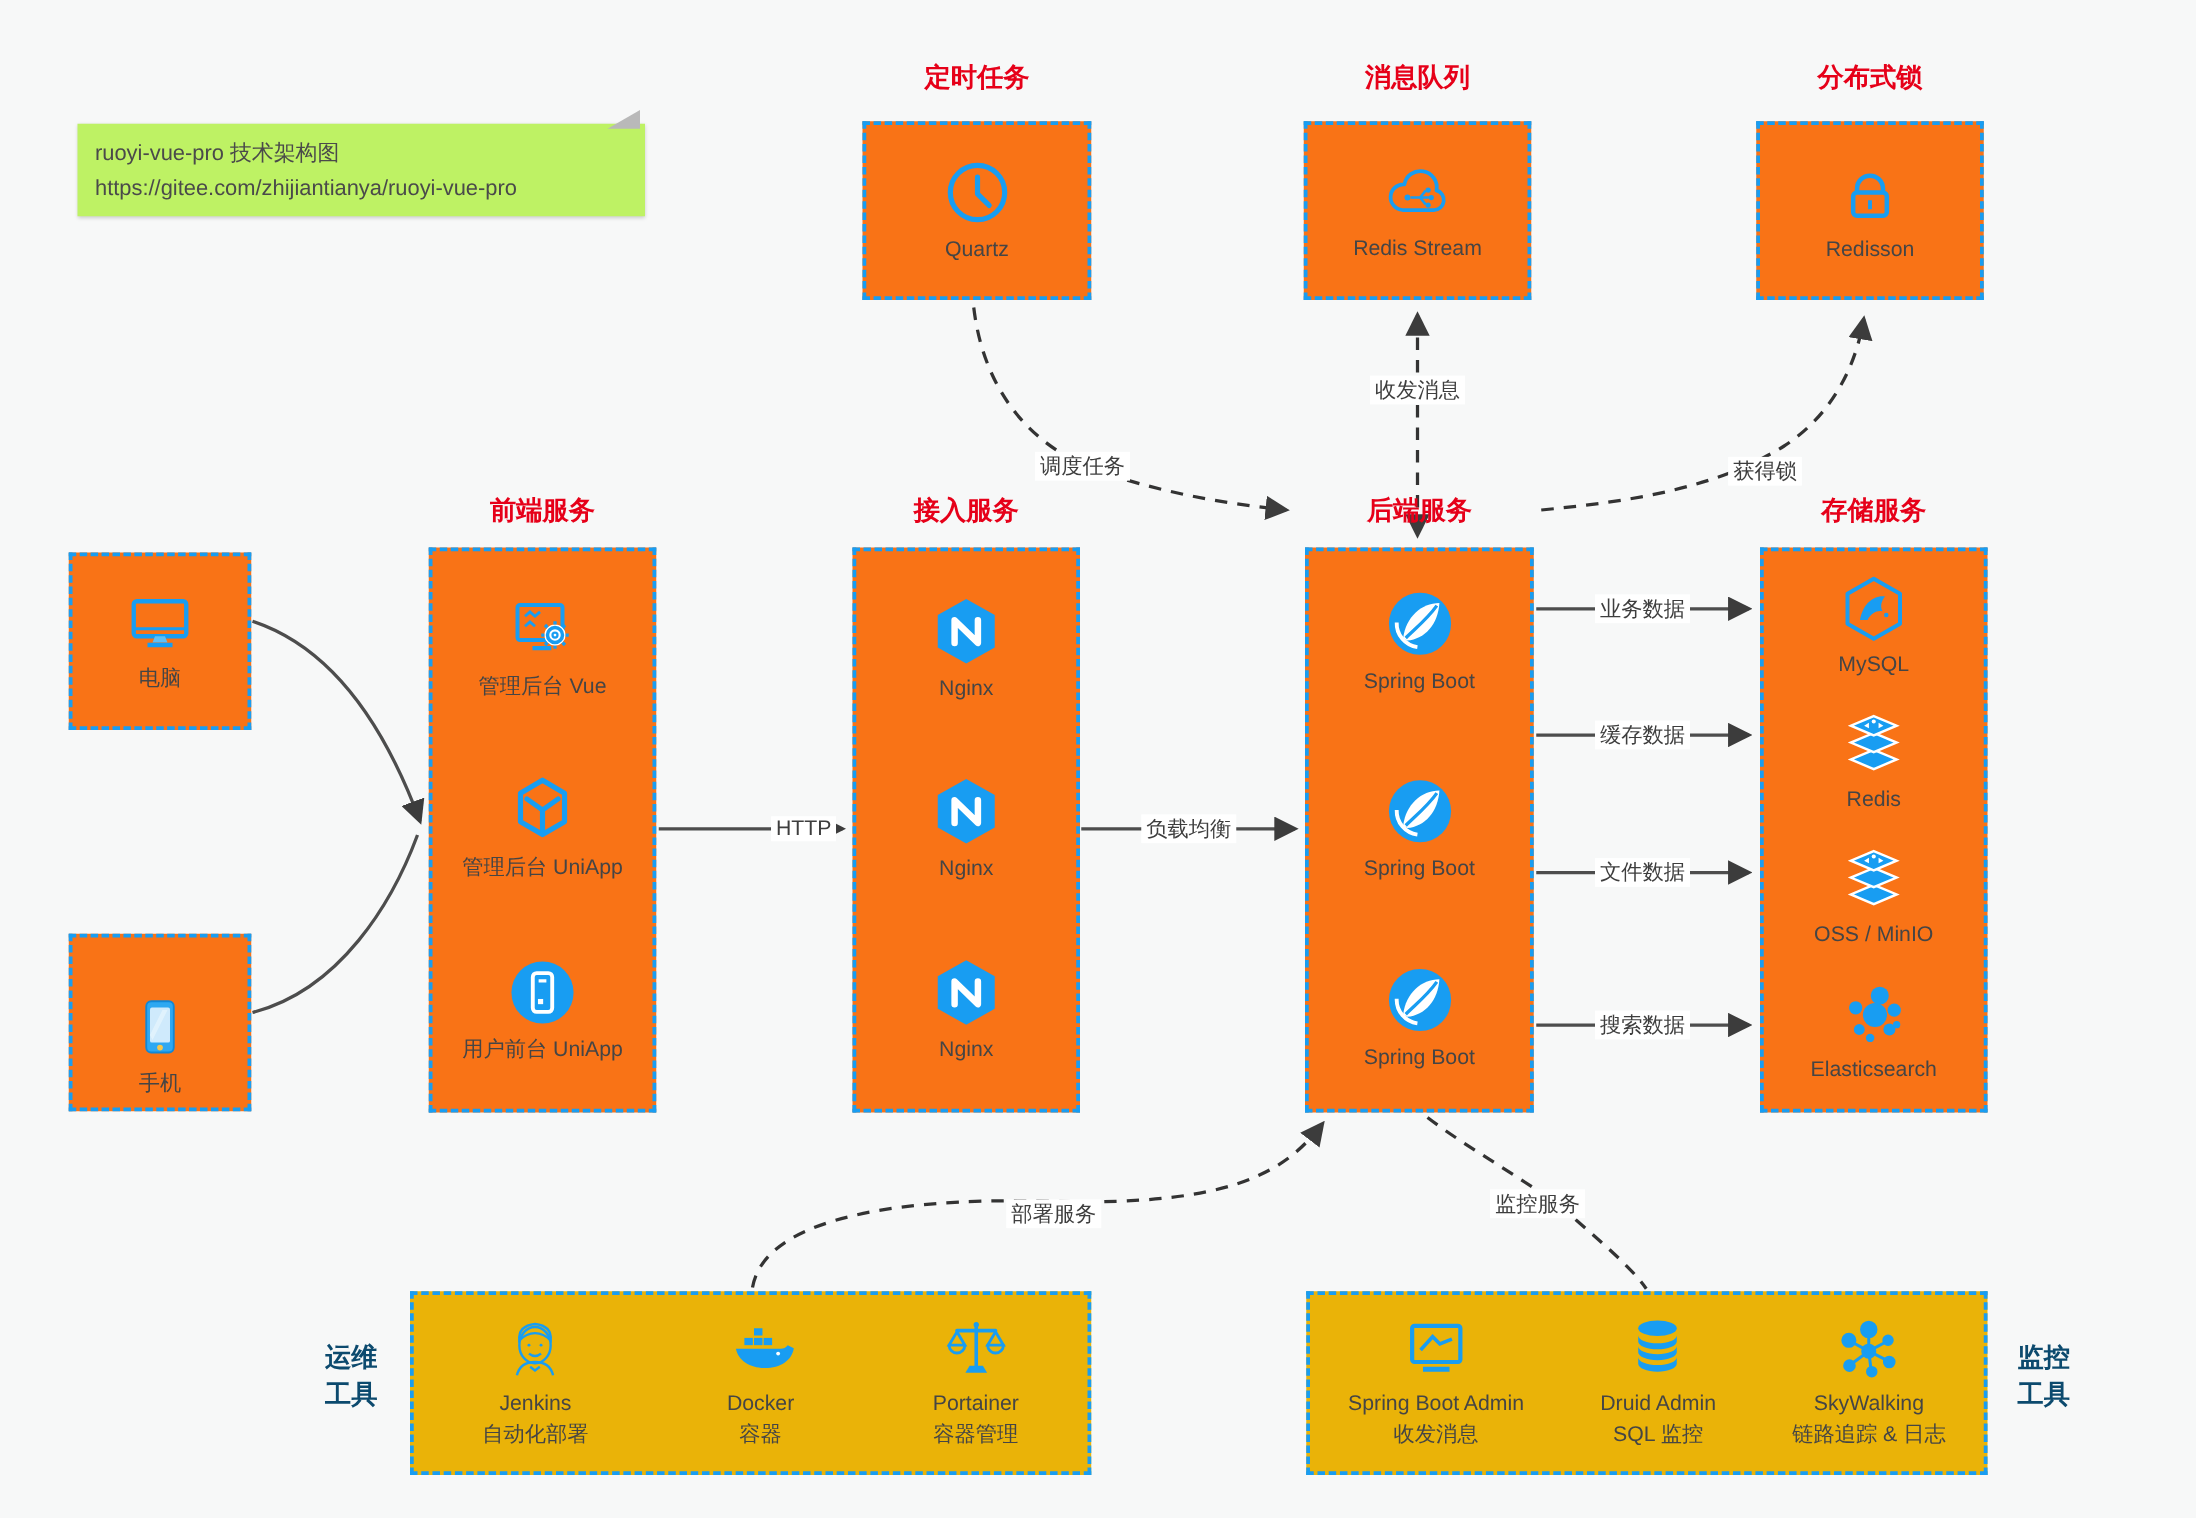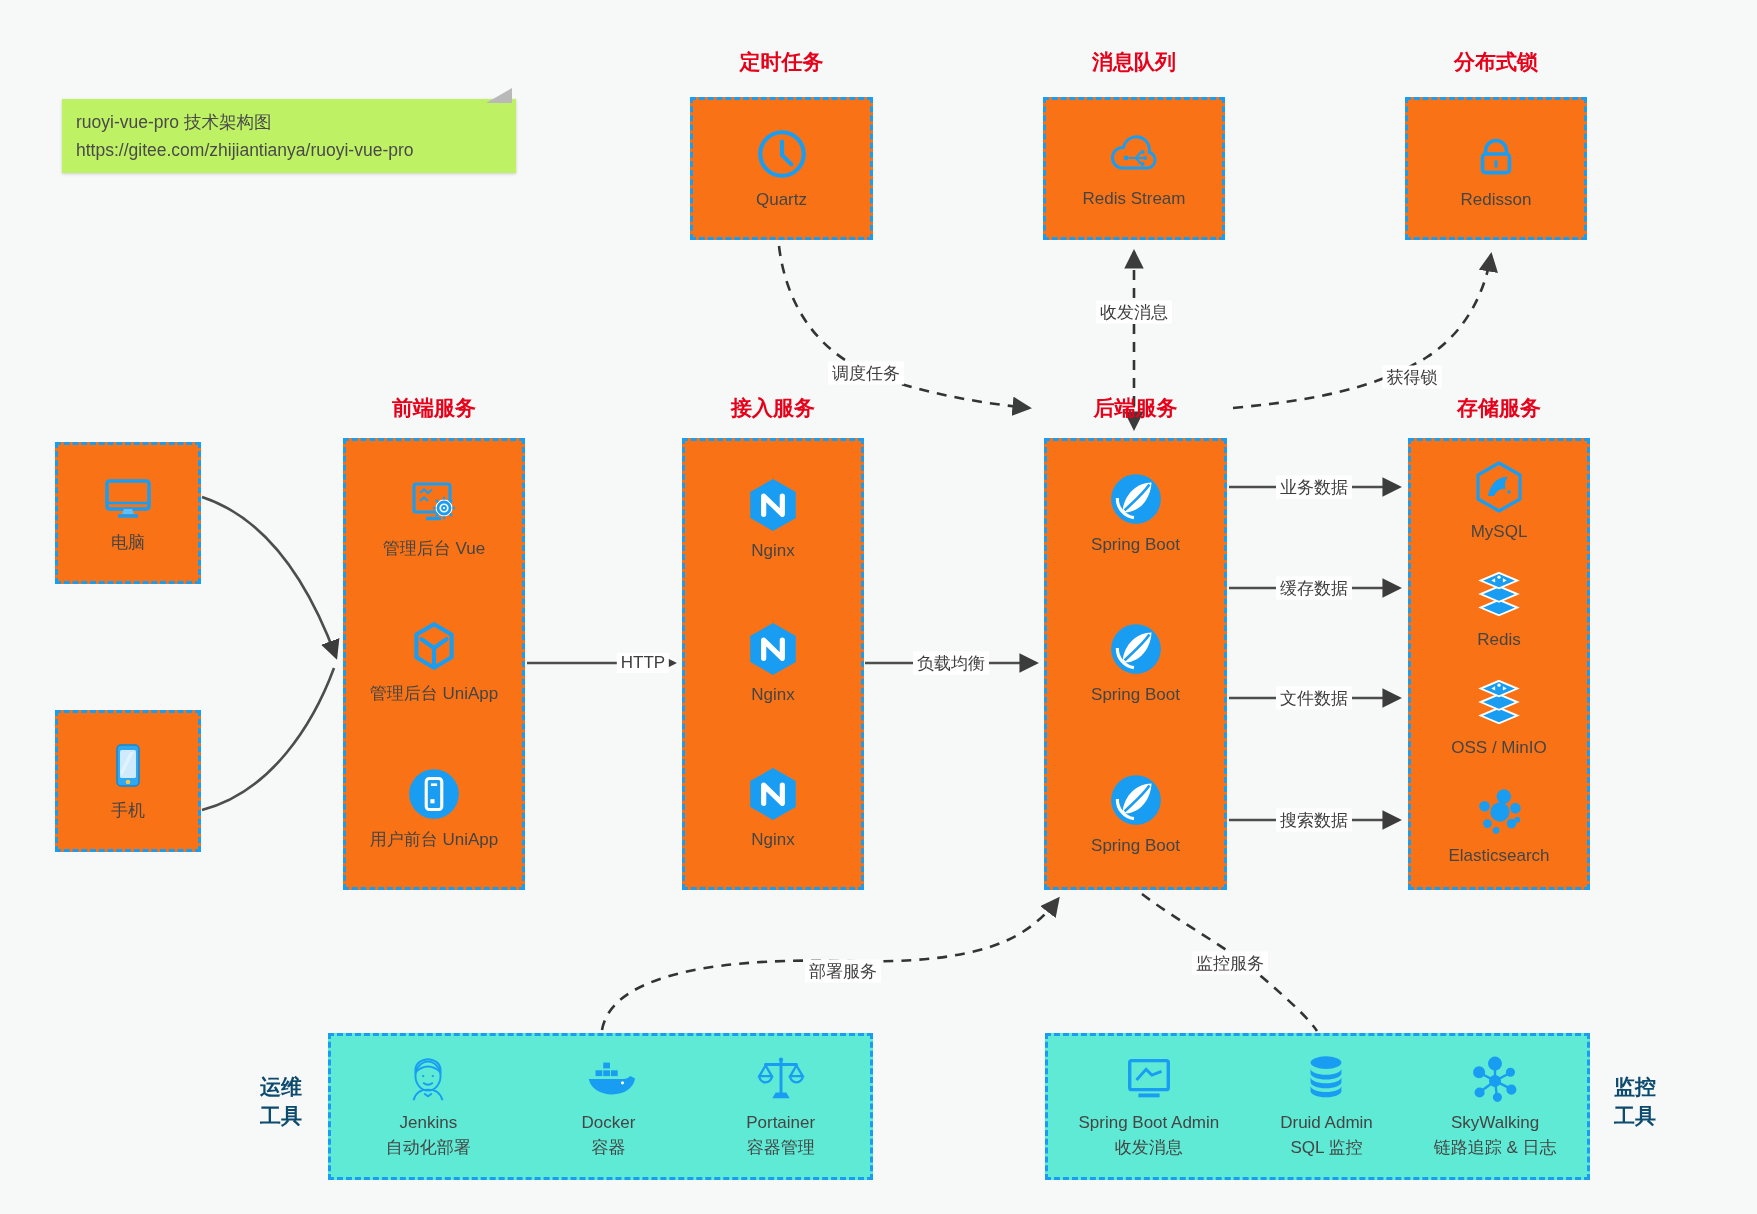--- a/index.html
+++ b/index.html
@@ -12,21 +12,21 @@
   .sidetitle{position:absolute;z-index:3;color:#0c4a6e;font-weight:bold;font-size:21px;line-height:1.4;text-align:center;}
   .node{display:flex;flex-direction:column;align-items:center;gap:5px;}
   .nlabel{font-size:17px;color:#454545;white-space:nowrap;line-height:1.45;text-align:center;}
   .edge-label{position:absolute;z-index:4;transform:translate(-50%,-50%);background:#fff;
               padding:0 4px;font-size:17px;color:#3e3e3e;white-space:nowrap;}
   .note{position:absolute;left:62px;top:99px;width:426px;z-index:3;background:#bef264;
         padding:9px 14px;font-size:17.5px;color:#4a4a4a;line-height:1.6;
         box-shadow:0 1px 3px rgba(0,0,0,.18);}
   .note::after{content:"";position:absolute;top:-11px;right:4px;width:0;height:0;
                border-left:26px solid transparent;border-bottom:15px solid #b9b9b9;}
-  .hrow{position:absolute;z-index:2;border:3px dashed #189df2;background:#5eead4;box-sizing:border-box;
+  .hrow{position:absolute;z-index:2;border:3px dashed #189df2;background:#eab308;box-sizing:border-box;
         display:flex;align-items:center;justify-content:space-around;}
 </style>
 </head>
 <body>
 
 <div class="stage">
 
   <svg class="edges" width="1757" height="1214" viewBox="0 0 1757 1214">
     <defs>
       <marker id="arr" viewBox="0 0 10 10" refX="8.5" refY="5" markerWidth="7.5" markerHeight="7.5" orient="auto-start-reverse">
@@ -99,21 +99,21 @@
     <div class="node">
       <svg width="58" height="56" viewBox="0 0 56 56">
         <rect x="7" y="11" width="42" height="28" rx="2.5" fill="none" stroke="#189df2" stroke-width="3.5"></rect>
         <line x1="8" y1="33" x2="48" y2="33" stroke="#189df2" stroke-width="2.5"></line>
         <path d="M24 39 h8 l2 5 h-12 z" fill="#5fc0f6"></path>
         <line x1="18" y1="46" x2="38" y2="46" stroke="#189df2" stroke-width="3.5"></line>
       </svg>
       <div class="nlabel">电脑</div>
     </div>
   </div>
-  <div class="box" style="left:55px;top:710px;width:146px;height:142px;">
+  <div class="box" style="left:55px;top:747px;width:146px;height:142px;justify-content:flex-end;">
     <div class="node">
       <svg width="56" height="56" viewBox="0 0 56 56">
         <rect x="17" y="7" width="22" height="41" rx="4" fill="#2ea8f2" stroke="#1187d6" stroke-width="1.5"></rect>
         <rect x="20" y="12" width="16" height="28" rx="1.5" fill="#cfeafc"></rect>
         <path d="M22 38 L34 14 L30 14 L20 34 Z" fill="#e4f4fd" opacity="0.8"></path>
         <circle cx="28" cy="44" r="2.3" fill="#f6c54b"></circle>
       </svg>
       <div class="nlabel">手机</div>
     </div>
   </div>

